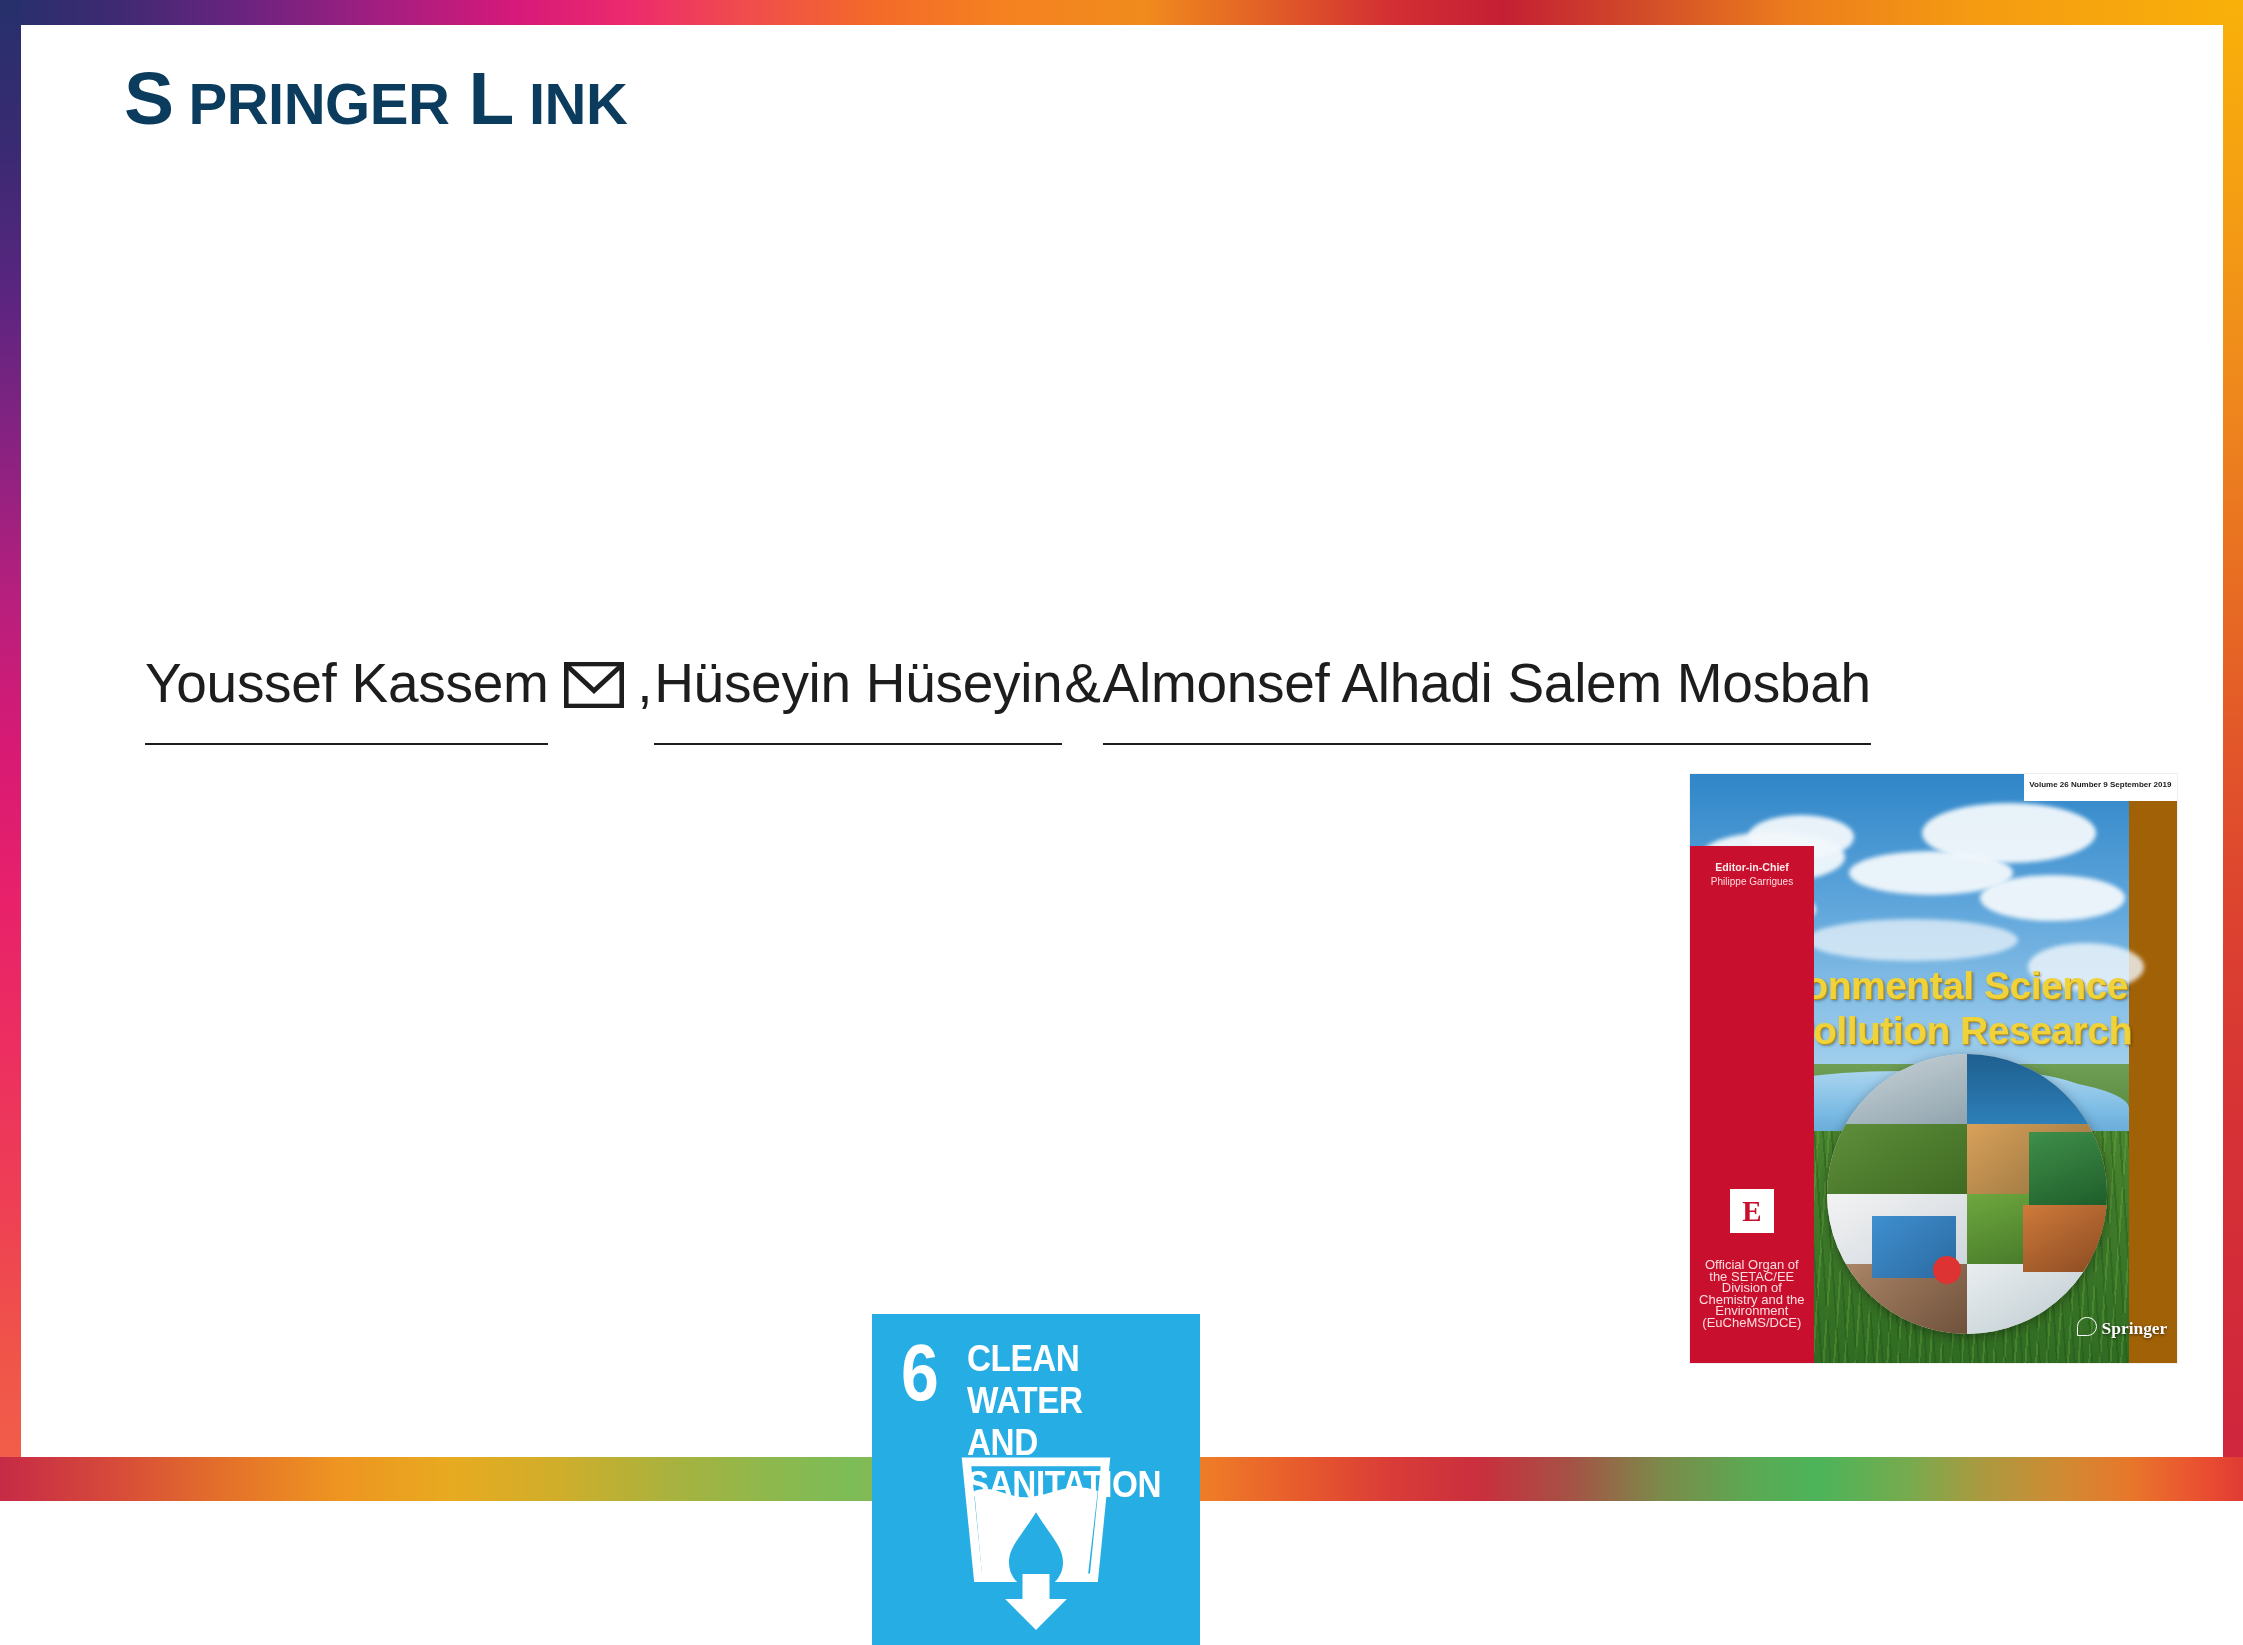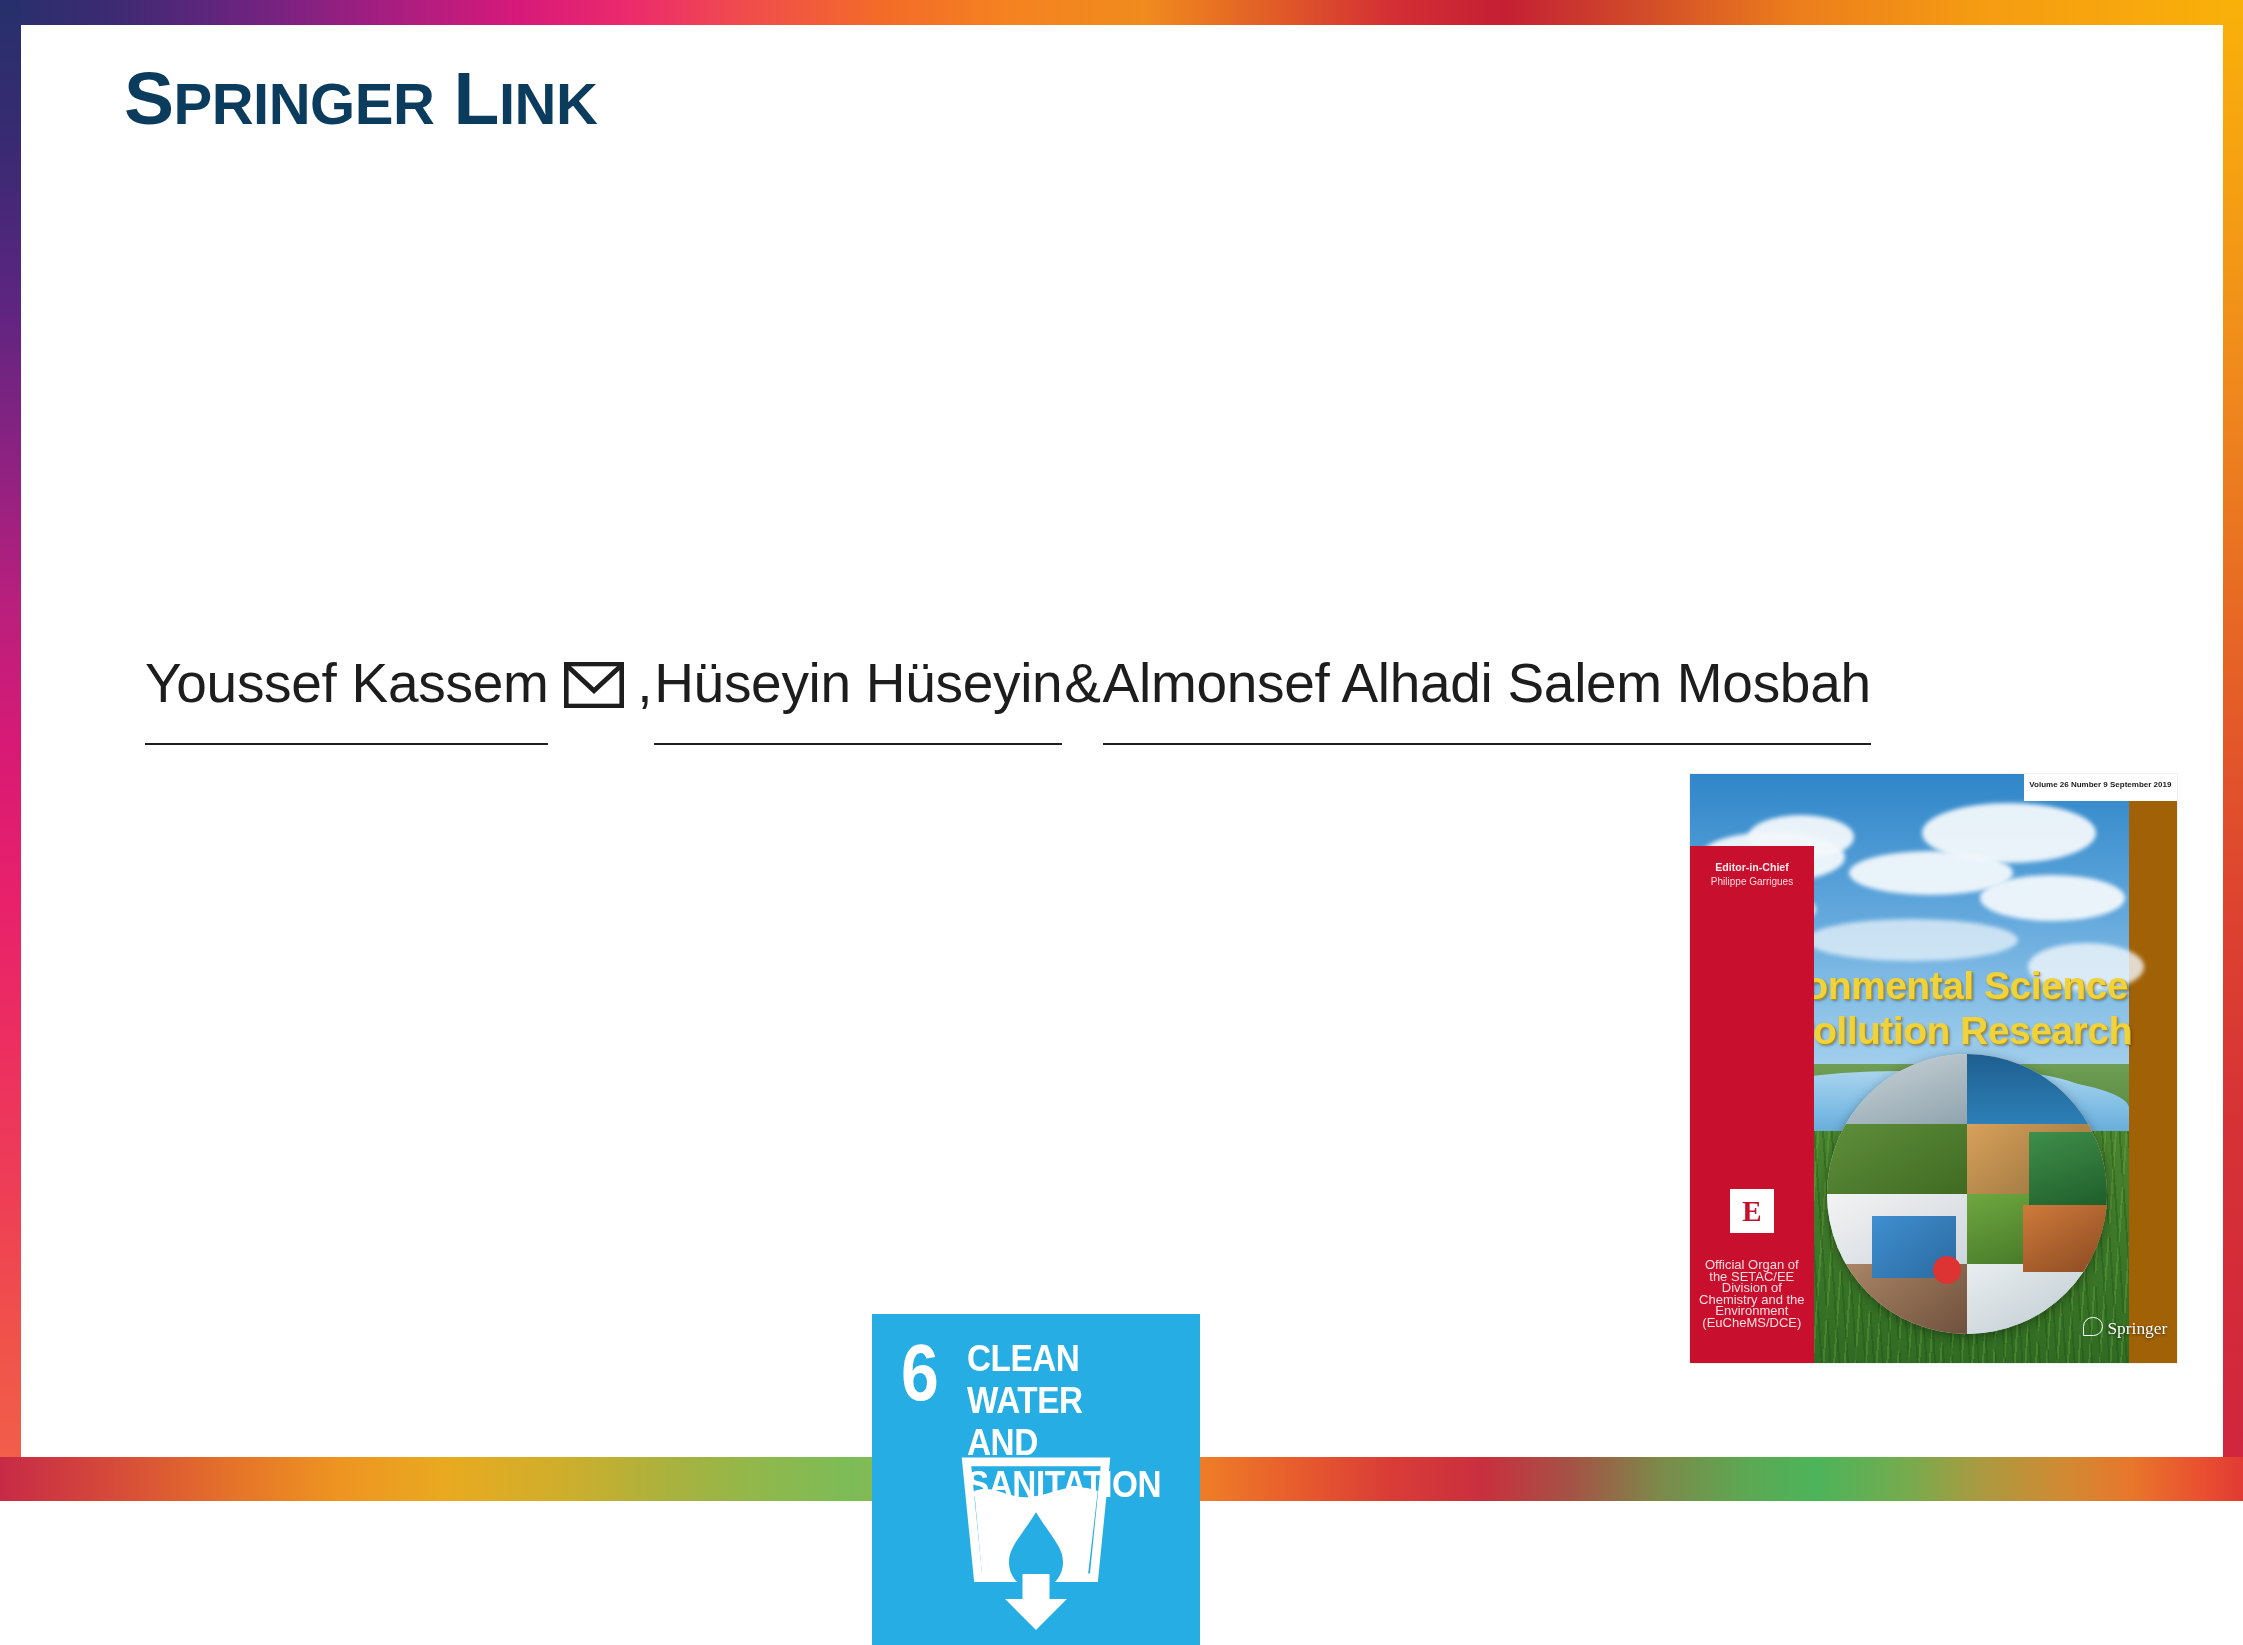--- a/index.html
+++ b/index.html
@@ -60,21 +60,21 @@
   
   #logo{
     position:absolute;left:124px;top:61px;
     color:#0b3c5d;
     font-family:"Liberation Sans", sans-serif;
     font-weight:700;
     letter-spacing:-0.5px;
     white-space:nowrap;
   }
   #logo .big{font-size:75px;line-height:75px;}
-  #logo .small{font-size:58px;line-height:75px;}
+  #logo .small{font-size:58px;line-height:75px;margin-left:15px;}
   #logo .gap{display:inline-block;width:19.3px;}
 
   
   #title-banner{
     position:absolute;left:50px;top:214px;width:2145px;height:378px;
     background:#6b0b10;
     background-image:linear-gradient(170deg,#710c12 0%,#670a0f 55%,#5e090d 100%);
   }
   #title-text{
     position:absolute;left:87px;top:15.4px;width:2008px;
@@ -187,21 +187,21 @@
     color:#c8102e;font-weight:700;font-size:29px;
     font-family:"Liberation Serif",serif;
   }
   .jc-official{
     position:absolute;left:5.8px;top:413px;width:112px;text-align:center;
     color:#ffdcde;font-size:13px;line-height:11.6px;
     font-family:"Liberation Sans",sans-serif;
   }
   .jc-springer{
     position:absolute;right:9.7px;bottom:25px;
-    color:#ffffff;font-size:17.4px;font-weight:400;
+    color:#ffffff;font-size:17.4px;font-weight:700;
     font-family:"Liberation Serif",serif;
     text-shadow:0 1px 2.9px rgba(0,0,0,.6);white-space:nowrap;
   }
   .jc-springer .sp-mark{
     display:inline-block;width:17.4px;height:17.4px;
     border:1.9px solid #fff;border-radius:50% 50% 50% 0;
     margin-right:4.8px;vertical-align:-2.9px;
   }
 
   

